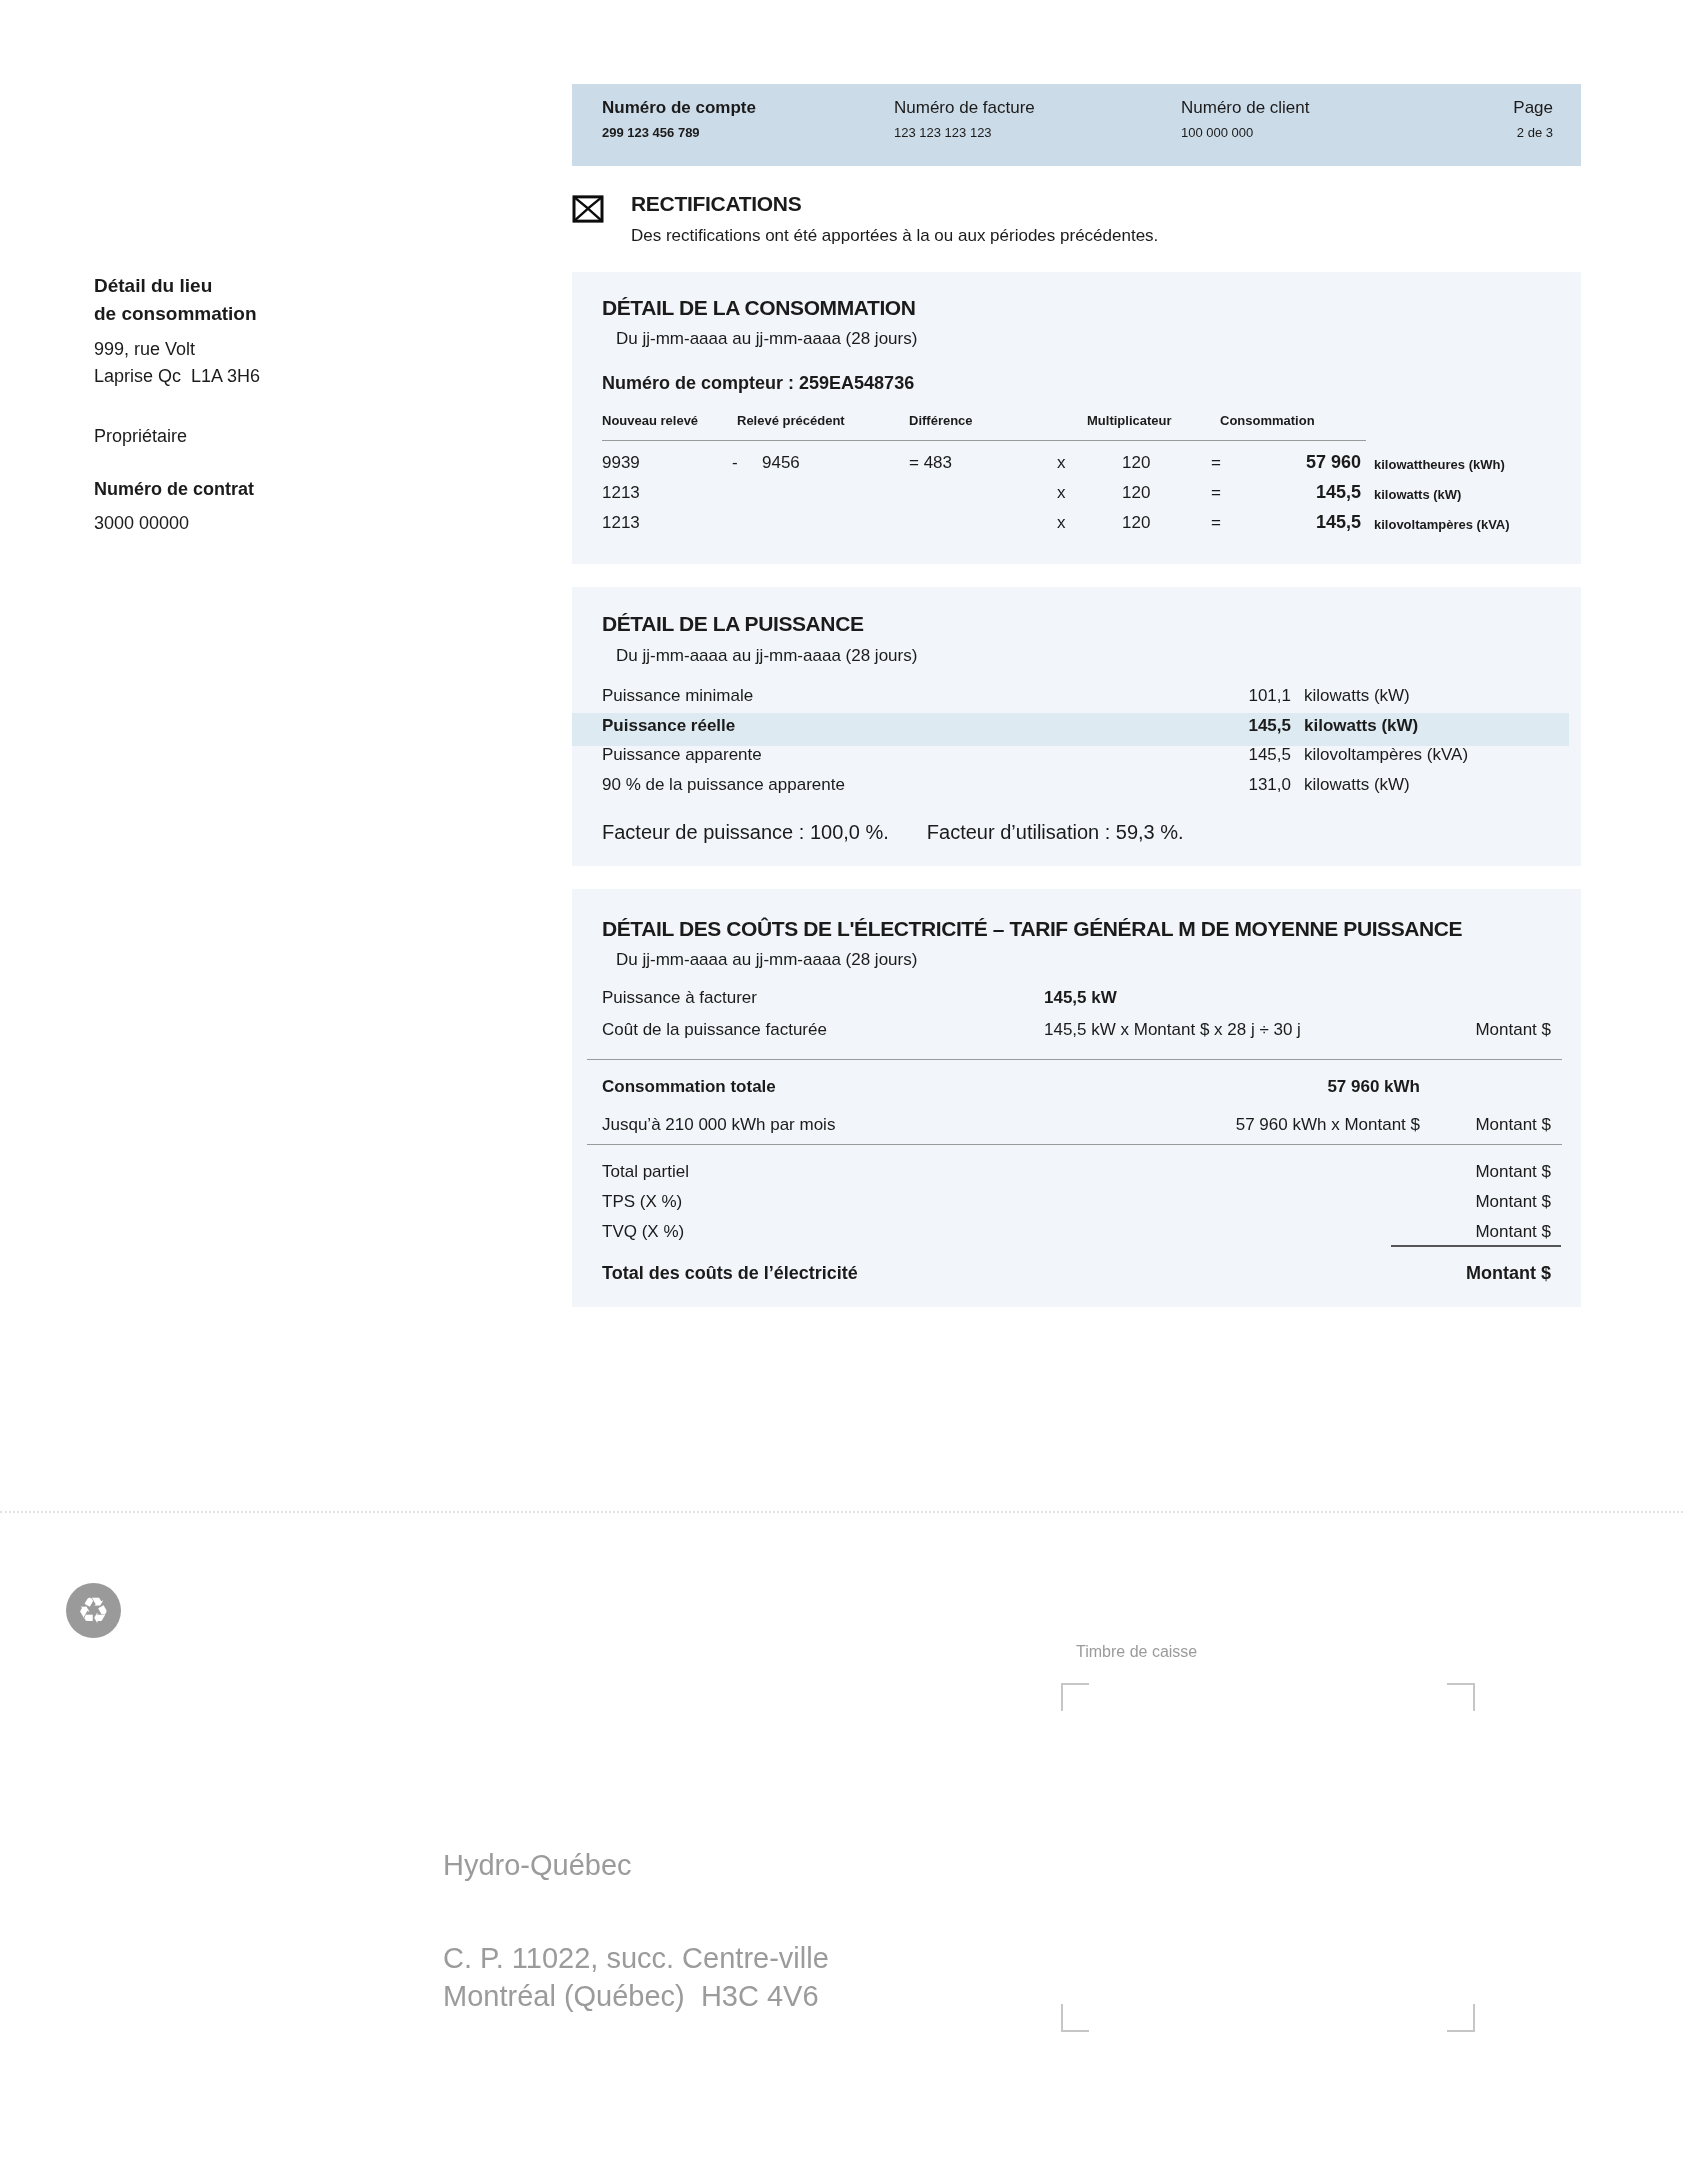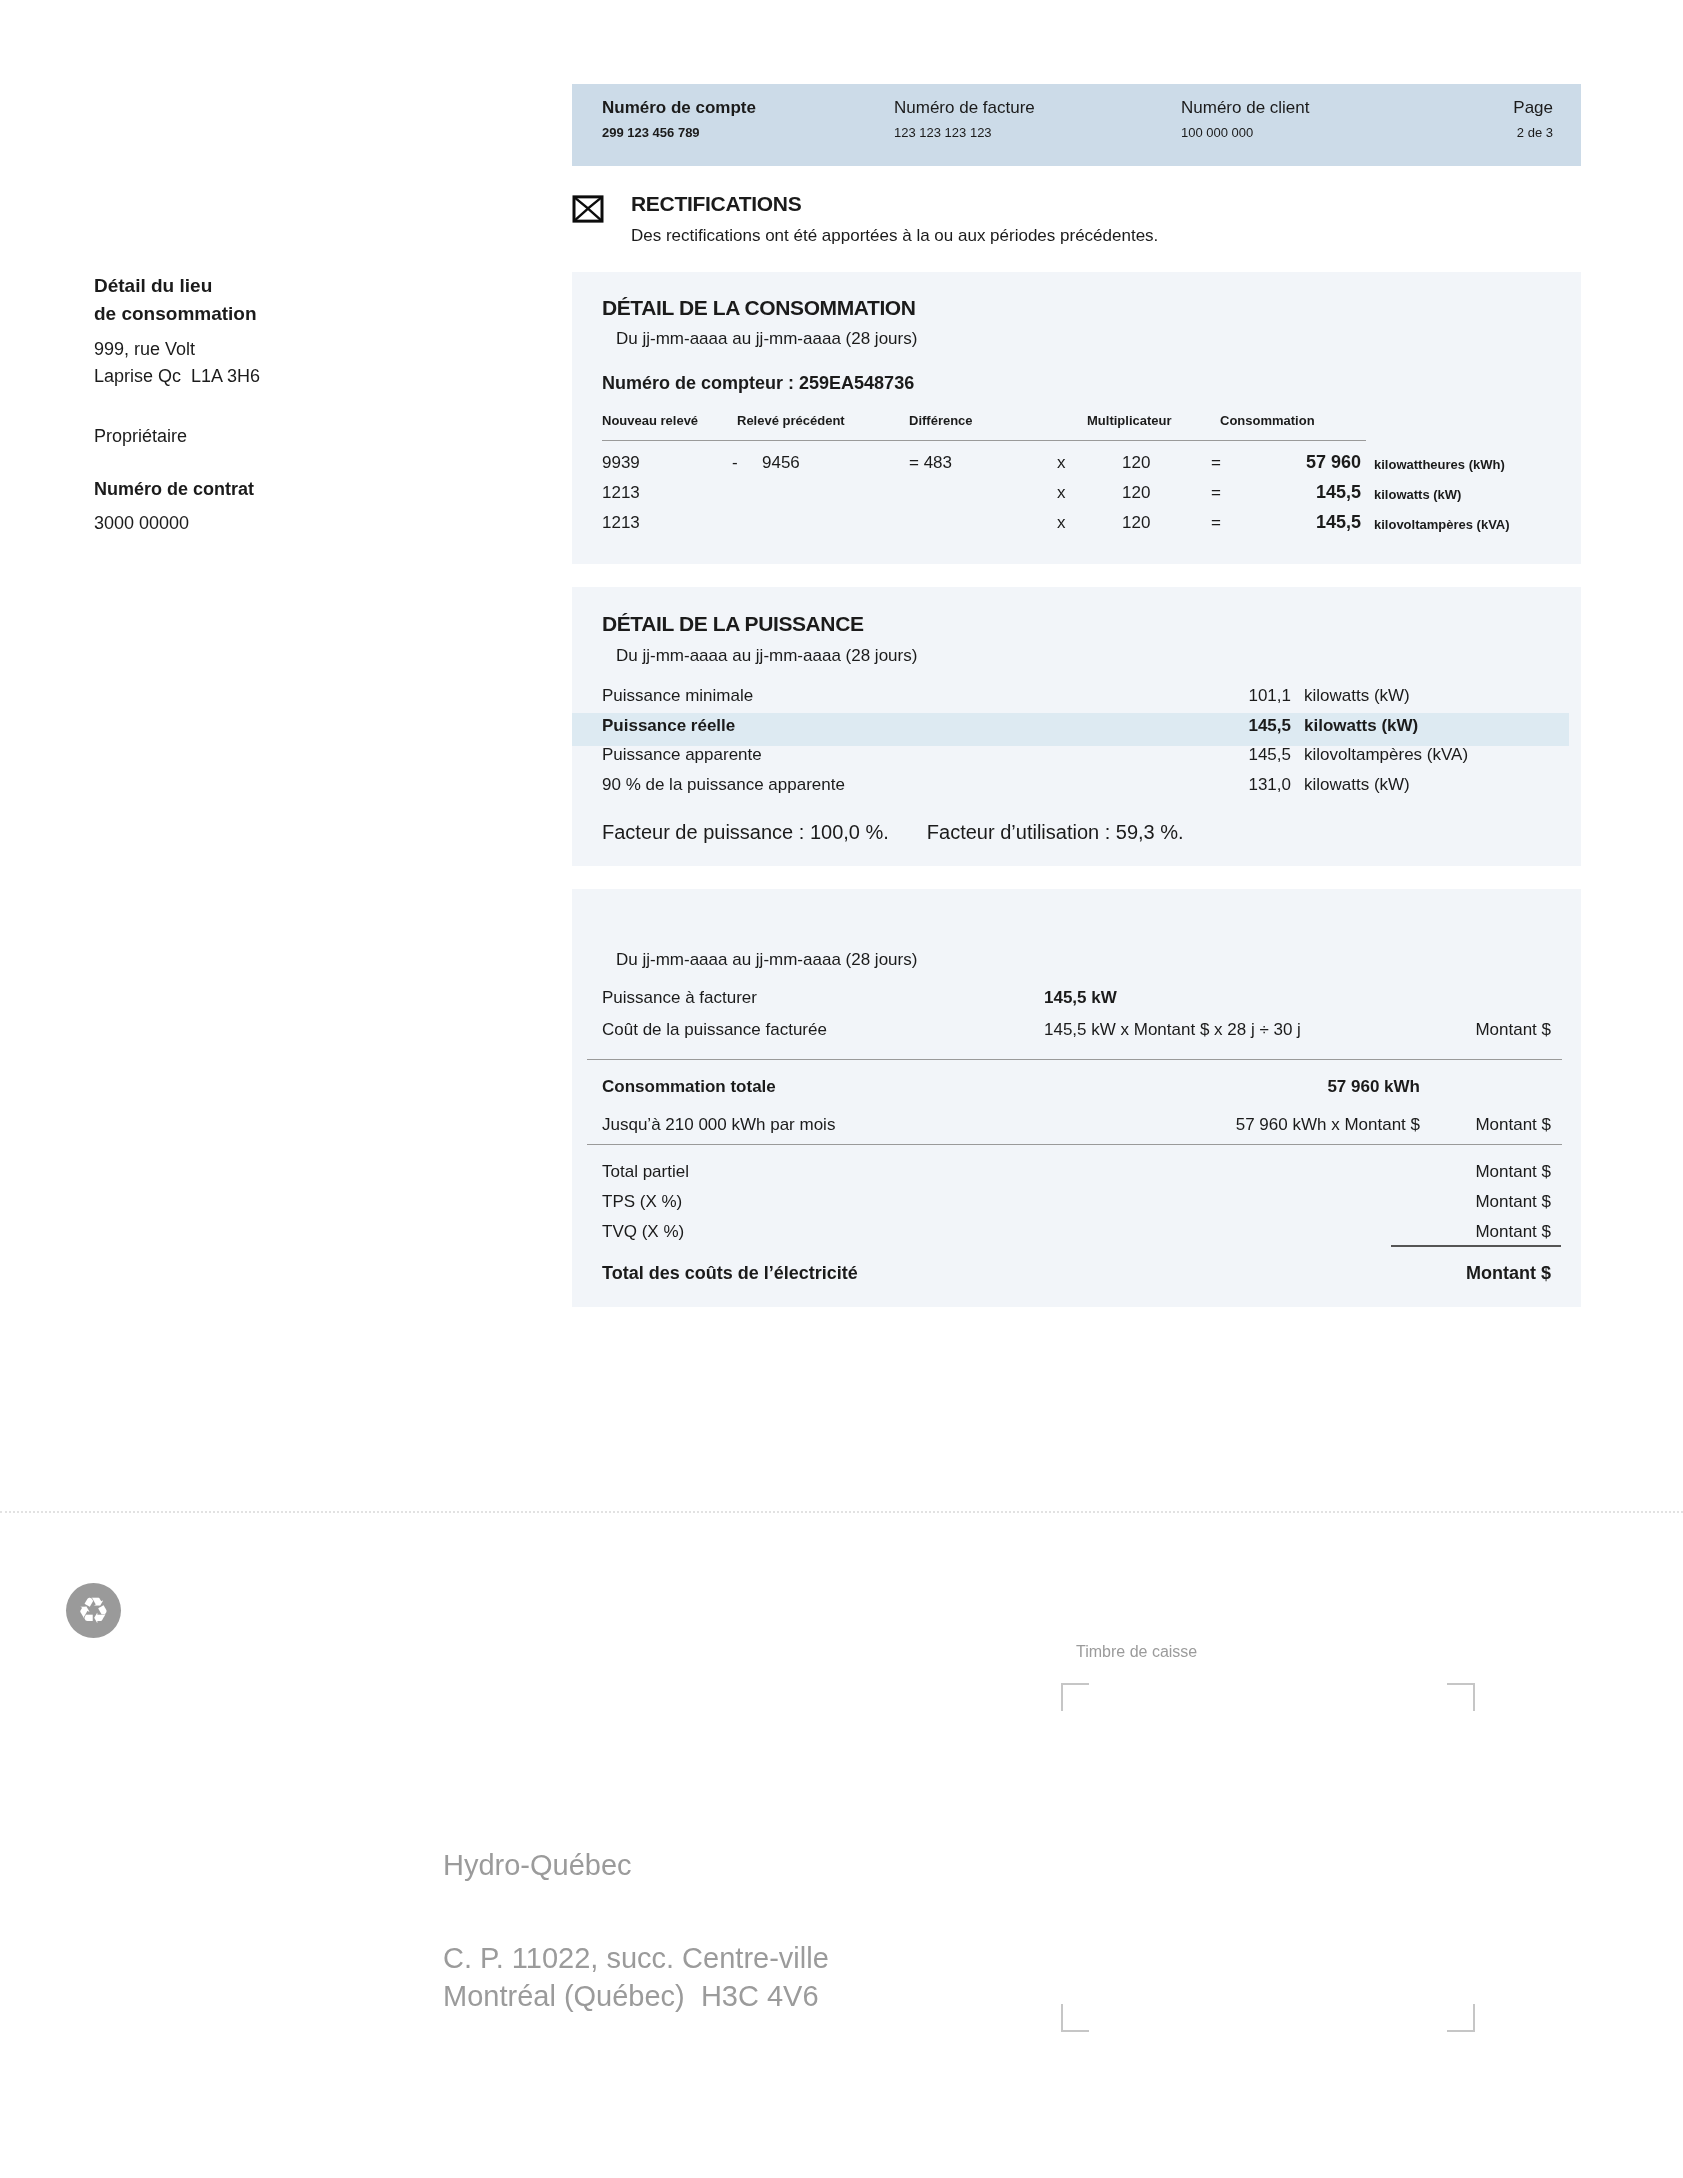--- a/index.html
+++ b/index.html
@@ -174,20 +174,21 @@
       <span class="pw-val">131,0</span>
       <span class="pw-unit">kilowatts (kW)</span>
     </div>
 
     <div class="factors" style="top:234px;">
       <span>Facteur de puissance : 100,0 %.</span><span class="gap"></span><span>Facteur d’utilisation : 59,3 %.</span>
     </div>
   </section>
 
   <section class="panel" style="top:889px;height:418px;">
+    <div class="p-title" style="top:28px;">DÉTAIL DES COÛTS DE L'ÉLECTRICITÉ – TARIF GÉNÉRAL M DE MOYENNE PUISSANCE</div>
     <div class="p-period" style="top:61px;">Du jj-mm-aaaa au jj-mm-aaaa (28 jours)</div>
 
     <div class="rowline" style="left:0;top:99px;width:1009px;">
       <span class="cost-label">Puissance à facturer</span>
       <span class="cost-mid bold">145,5 kW</span>
     </div>
     <div class="rowline" style="left:0;top:131px;width:1009px;">
       <span class="cost-label">Coût de la puissance facturée</span>
       <span class="cost-mid">145,5 kW x Montant $ x 28 j ÷ 30 j</span>
       <span class="cost-amt">Montant $</span>

